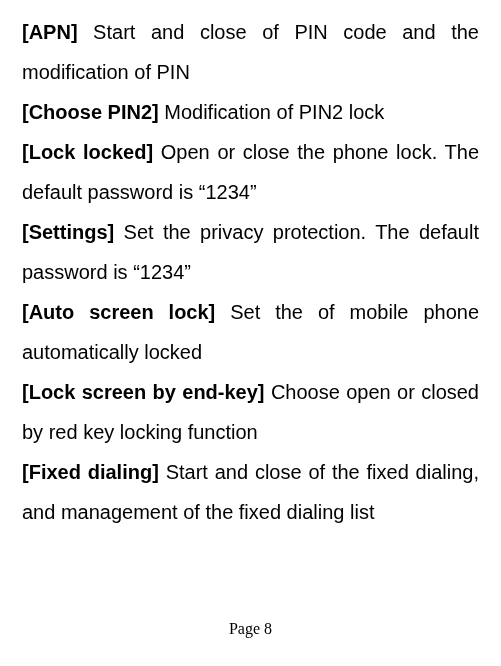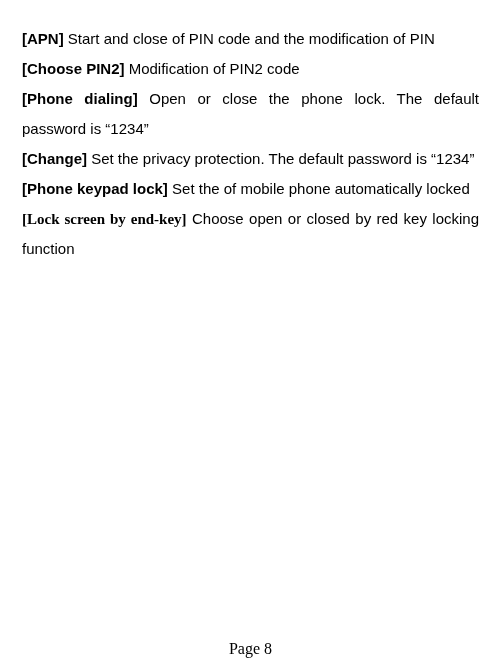--- a/index.html
+++ b/index.html
@@ -12,75 +12,77 @@
     color: #000;
   }
   .page {
     box-sizing: border-box;
     width: 501px;
     height: 666px;
     padding: 12px 22px 20px 22px;
     position: relative;
   }
   .content {
-    font-size: 15px;
+    font-size: 20px;
     line-height: 2.0;
     text-align: justify;
     text-justify: inter-word;
-    margin-top: 12px;
   }
   .entry {
     margin: 0;
   }
   .label {
     font-weight: bold;
   }
   .serif {
-    font-family: Liberation Serif, serif;
+    font-family: Liberation Sans, sans-serif;
     font-weight: bold;
   }
   .footer {
     position: absolute;
-    bottom: 8px;
+    bottom: 28px;
     width: 100%;
     left: 0;
     text-align: center;
     font-family: "Times New Roman", Times, serif;
     font-size: 16px;
   }
 </style>
 </head>
 <body>
 
 <div class="page">
   <div class="content">
 
     <p class="entry">
       <span class="label">[APN]</span><span> Start and close of PIN code and the modification of PIN</span>
     </p>
 
     <p class="entry">
-      <span class="label">[Choose PIN2]</span><span> Modification of PIN2 code</span>
+      <span class="label">[Choose PIN2]</span><span> Modification of PIN2 lock</span>
     </p>
 
     <p class="entry">
-      <span class="label">[Phone dialing]</span><span> Open or close the phone lock. The default password is “1234”</span>
+      <span class="label">[Lock locked]</span><span> Open or close the phone lock. The default password is “1234”</span>
     </p>
 
 
     <p class="entry">
-      <span class="label">[Change]</span><span> Set the privacy protection. The default password is “1234”</span>
+      <span class="label">[Settings]</span><span> Set the privacy protection. The default password is “1234”</span>
     </p>
 
     <p class="entry">
-      <span class="label">[Phone keypad lock]</span><span> Set the of mobile phone automatically locked</span>
+      <span class="label">[Auto screen lock]</span><span> Set the of mobile phone automatically locked</span>
     </p>
 
     <p class="entry">
       <span class="serif">[Lock screen by end-key]</span><span> Choose open or closed by red key locking function</span>
     </p>
 
+    <p class="entry">
+      <span class="serif">[Fixed dialing]</span><span> Start and close of the fixed dialing, and management of the fixed dialing list</span>
+    </p>
 
 
   </div>
 
   <div class="footer">Page 8</div>
 </div>
 
 </body></html>

